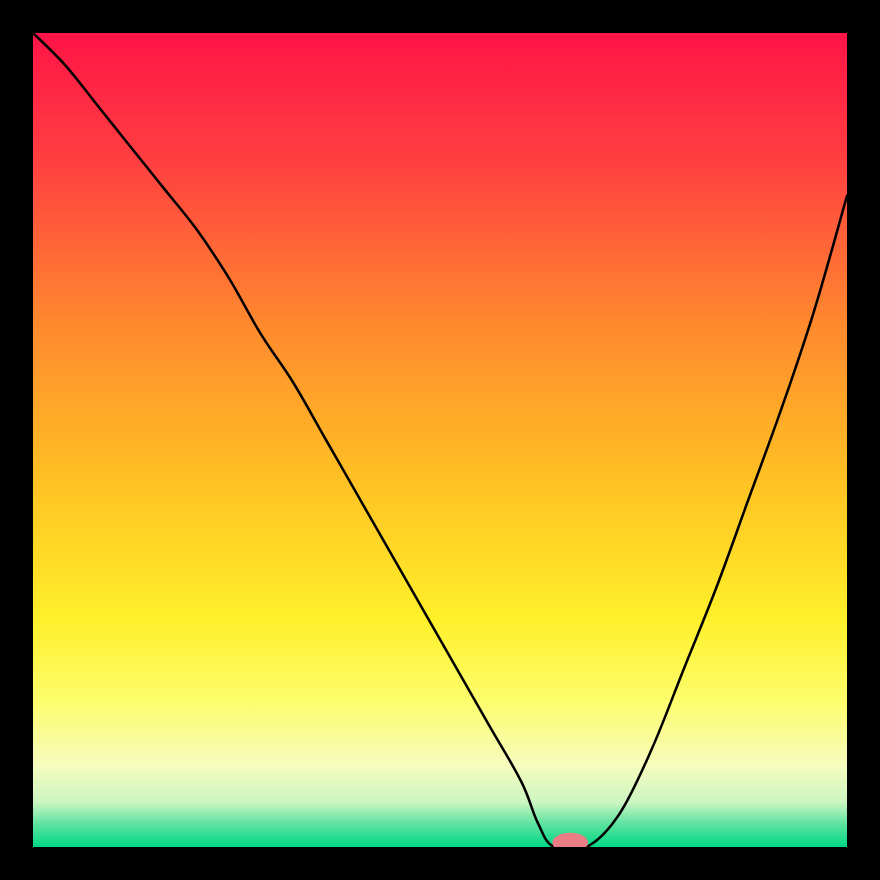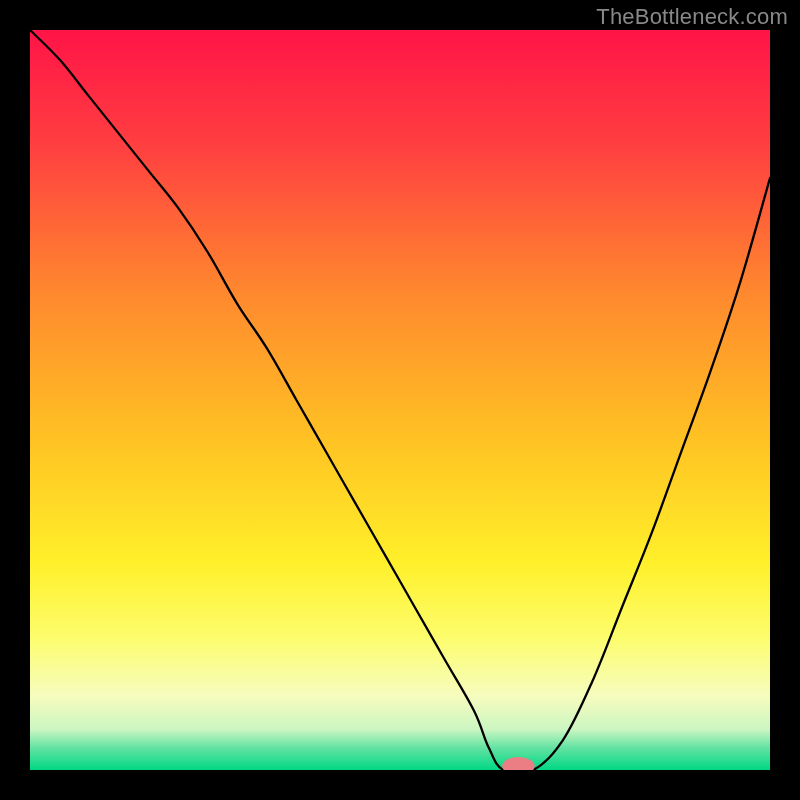--- a/index.html
+++ b/index.html
@@ -50,21 +50,20 @@
   .marker {
     fill: #eb7e84;
     stroke: none;
   }
 </style>
 </head>
 <body>
 
 <div class="frame">
 
-  <div class="attribution">TheBottleneck.com</div>
 
   <div class="chart-area">
     <svg class="plot" viewBox="0 0 740 740" preserveAspectRatio="none">
       <defs>
         <linearGradient id="bg-grad" x1="0" y1="0" x2="0" y2="1">
             <stop offset="0%" stop-color="#ff1447"></stop>
             <stop offset="16%" stop-color="#ff4040"></stop>
             <stop offset="36%" stop-color="#ff8a2e"></stop>
             <stop offset="56.00000000000001%" stop-color="#ffc423"></stop>
             <stop offset="72%" stop-color="#fff02a"></stop>

